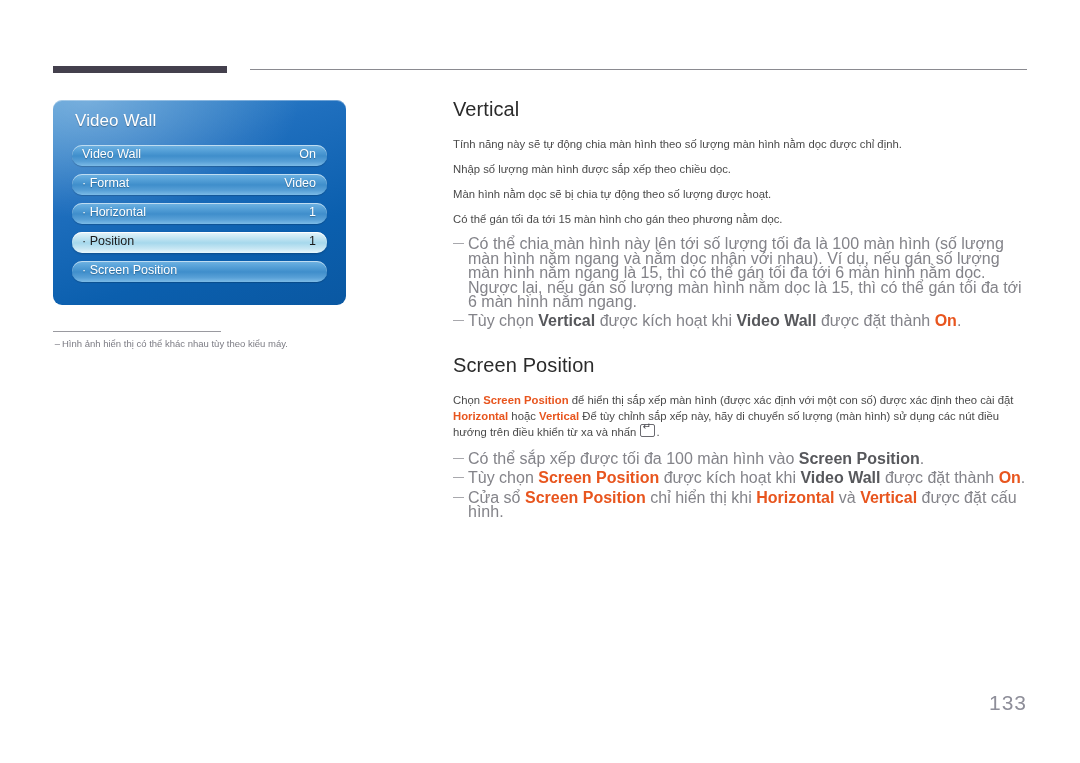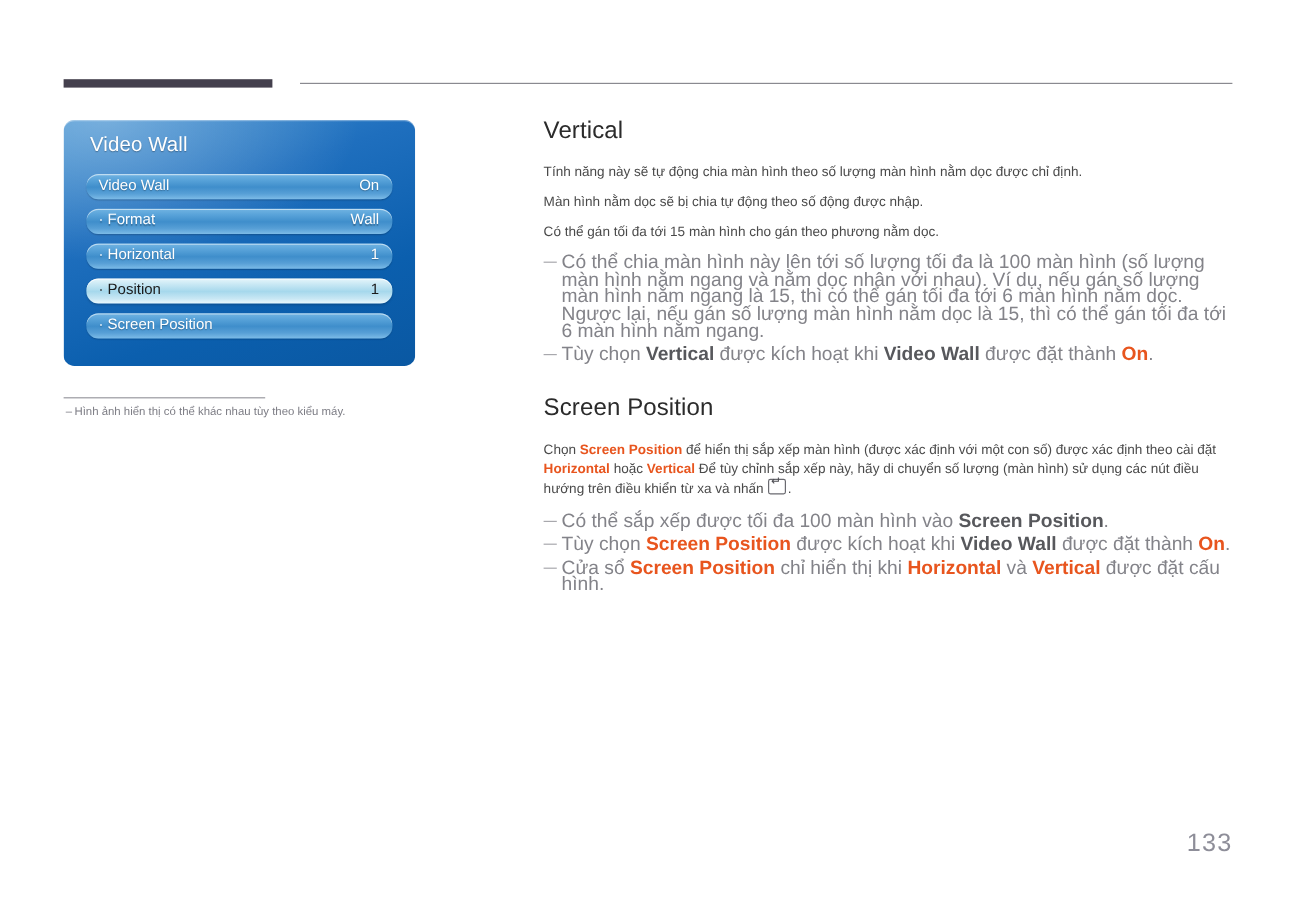--- a/index.html
+++ b/index.html
@@ -223,21 +223,21 @@
   <div id="osd-title">Video Wall</div>
   <div class="osd-rows">
 
     <div class="osd-row">
       <span class="row-label">Video Wall</span>
       <span class="row-value">On</span>
     </div>
 
     <div class="osd-row">
       <span class="row-label">· Format</span>
-      <span class="row-value">Wall</span>
+      <span class="row-value">Video</span>
     </div>
 
     <div class="osd-row">
       <span class="row-label">· Horizontal</span>
       <span class="row-value">1</span>
     </div>
 
     <div class="osd-row selected">
       <span class="row-label">· Position</span>
       <span class="row-value">1</span>
@@ -252,21 +252,22 @@
 </div>
 
 <div id="osd-footnote-rule"></div>
 <div id="osd-footnote"><span class="dash">–</span><span>Hình ảnh hiển thị có thể khác nhau tùy theo kiểu máy.</span></div>
 
 <div id="content">
 
   <h2 class="section-title">Vertical</h2>
 
   <p class="body-line">Tính năng này sẽ tự động chia màn hình theo số lượng màn hình nằm dọc được chỉ định.</p>
-  <p class="body-line">Màn hình nằm dọc sẽ bị chia tự động theo số động được nhập.</p>
+  <p class="body-line">Nhập số lượng màn hình được sắp xếp theo chiều dọc.</p>
+  <p class="body-line">Màn hình nằm dọc sẽ bị chia tự động theo số lượng được hoạt.</p>
   <p class="body-line">Có thể gán tối đa tới 15 màn hình cho gán theo phương nằm dọc.</p>
 
   <div class="note-group">
     <div class="note multi">
       <span class="note-dash"></span>
       <span>Có thể chia màn hình này lên tới số lượng tối đa là 100 màn hình (số lượng màn hình nằm ngang và nằm dọc nhân với nhau). Ví dụ, nếu gán số lượng màn hình nằm ngang là 15, thì có thể gán tối đa tới 6 màn hình nằm dọc. Ngược lại, nếu gán số lượng màn hình nằm dọc là 15, thì có thể gán tối đa tới 6 màn hình nằm ngang.</span>
     </div>
     <div class="note">
       <span class="note-dash"></span>
       <span>Tùy chọn </span><span class="hl-b">Vertical</span><span> được kích hoạt khi </span><span class="hl-b">Video Wall</span><span> được đặt thành </span><span class="hl">On</span><span>.</span>

